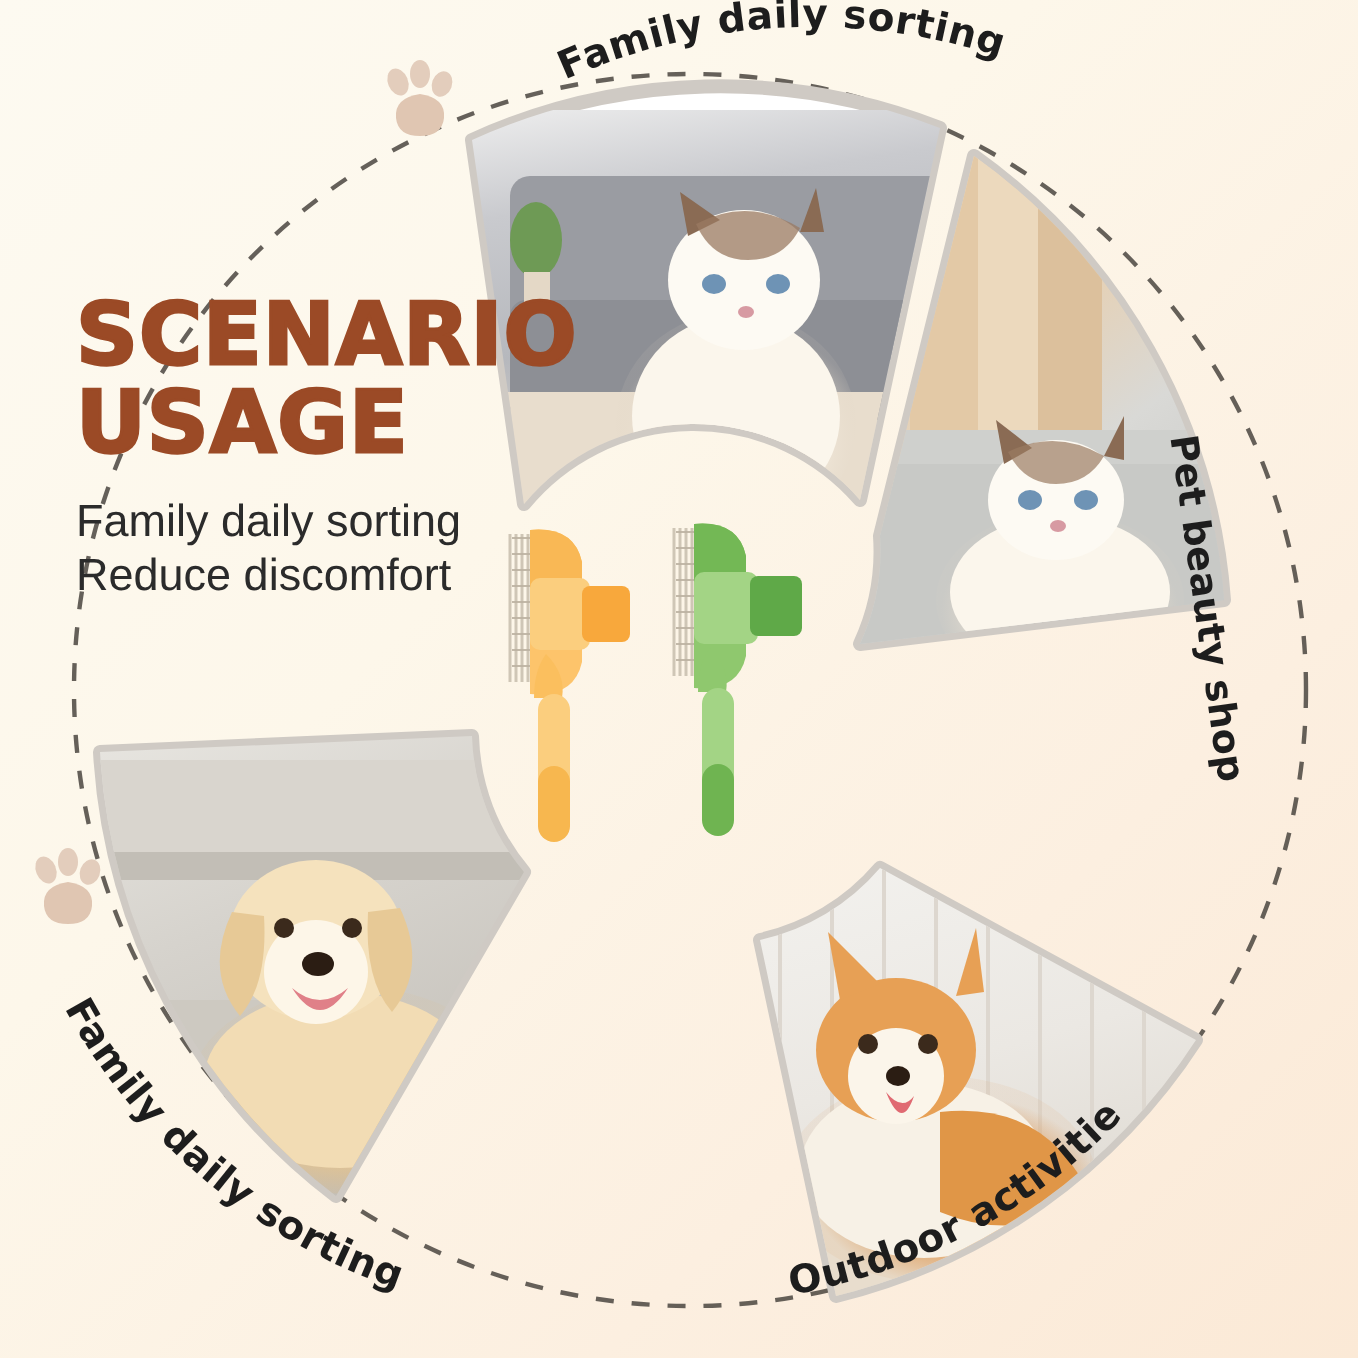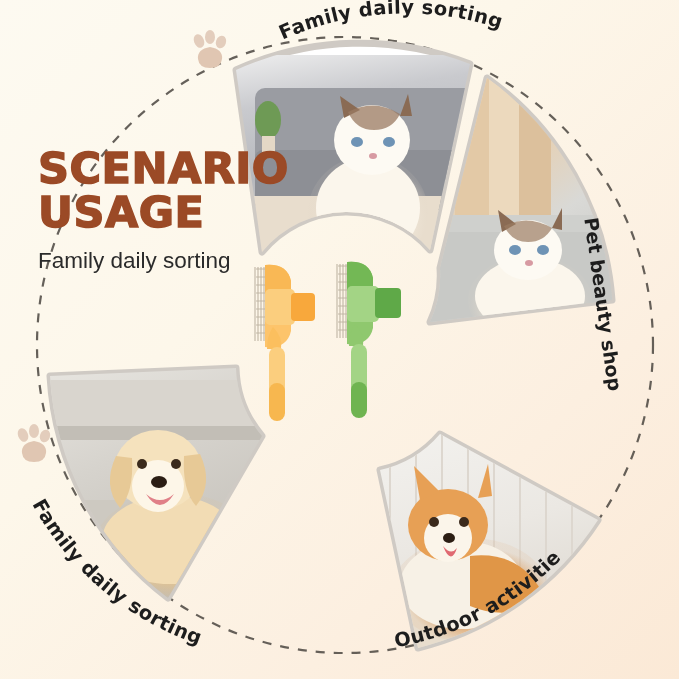--- a/index.html
+++ b/index.html
@@ -268,20 +268,21 @@
       <ellipse cx="35" cy="16" rx="5" ry="6.5" fill="#E3CDBC" transform="rotate(20 35 16)"></ellipse>
       <path d="M 24,21 q 13,2 12,12 q -1,9 -12,9 q -11,0 -12,-9 q -1,-10 12,-12 Z" fill="#E0C6B2"></path>
     </svg>
   </div>
 
   <div class="headline">
     <div class="title-line">SCENARIO</div>
     <div class="title-line">USAGE</div>
     <div class="subs">
       <div class="sub-line">Family daily sorting</div>
+      <div class="sub-line">Reduce discomfort</div>
     </div>
   </div>
 
   <div class="brush" id="brush-orange">
     <svg width="78" height="170" viewBox="0 0 78 170">
 
       <g stroke="#CFC6B6" stroke-width="1.5">
         <line x1="6" y1="12" x2="6" y2="86"></line>
           <line x1="9" y1="12" x2="9" y2="86"></line>
         <line x1="12" y1="12" x2="12" y2="86"></line>

